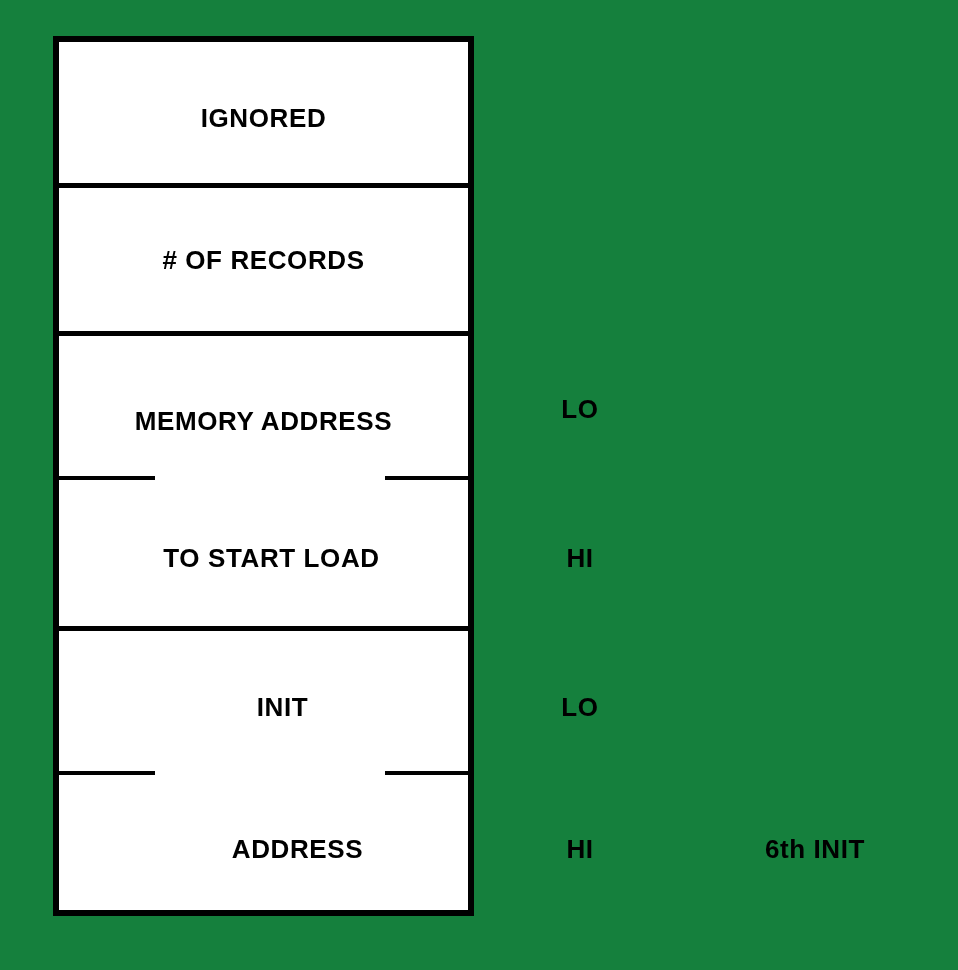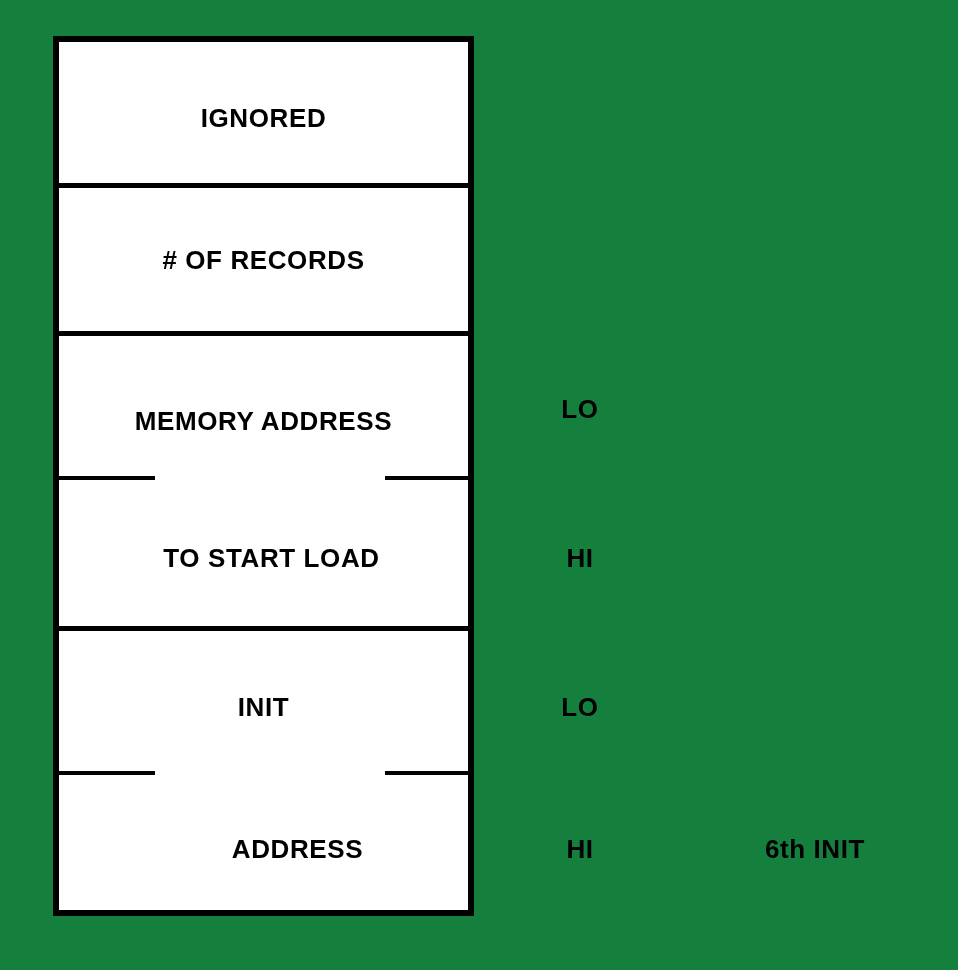--- a/index.html
+++ b/index.html
@@ -108,20 +108,20 @@
   <div class="cell-label" style="top:103px;">IGNORED</div>
 
   <div class="cell-label" style="top:245px;"># OF RECORDS</div>
 
   <div class="cell-label" style="top:394px;margin-top:12px;">MEMORY ADDRESS</div>
   <div class="order-label" style="top:394px;">LO</div>
 
   <div class="cell-label" style="top:543px;margin-left:8px;">TO START LOAD</div>
   <div class="order-label" style="top:543px;">HI</div>
 
-  <div class="cell-label" style="top:692px;">INIT</div>
+  <div class="cell-label" style="top:692px;padding-left:19px;">INIT</div>
   <div class="order-label" style="top:692px;">LO</div>
 
   <div class="cell-label" style="top:834px;margin-left:34px;">ADDRESS</div>
   <div class="order-label" style="top:834px;">HI</div>
   <div class="byte-note" style="top:834px;">6th INIT</div>
 
 </div>
 
 </body></html>

